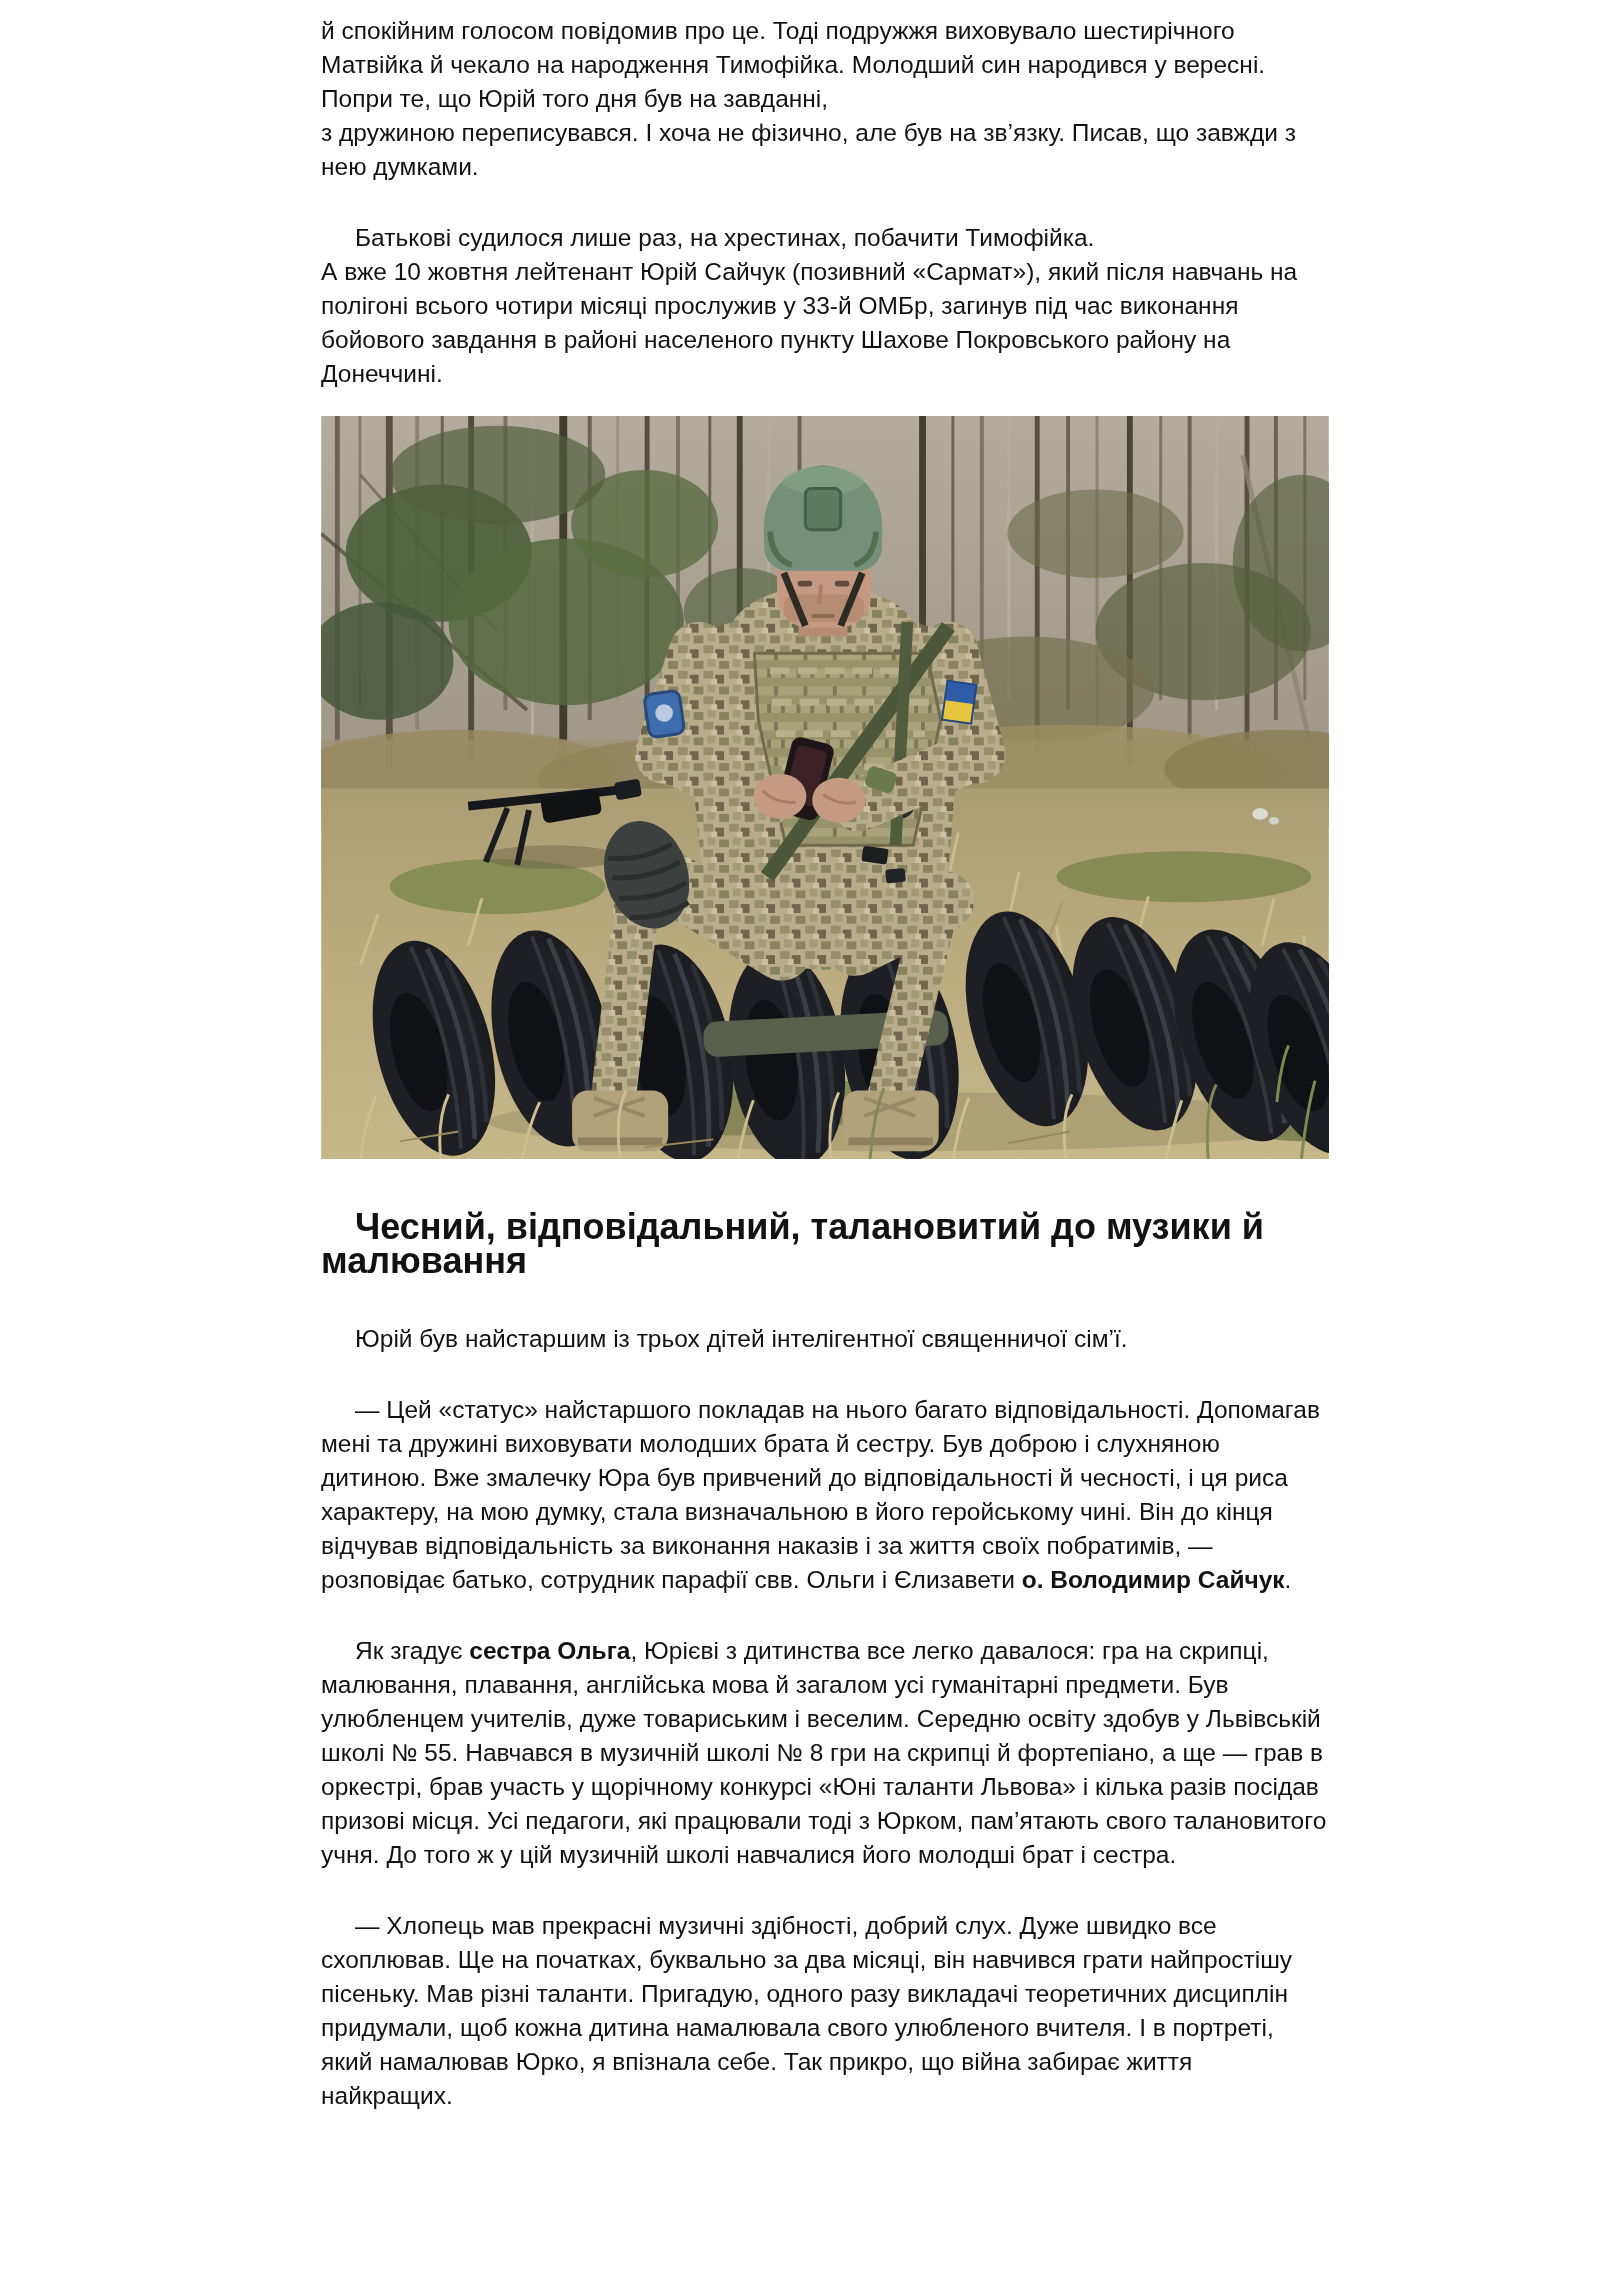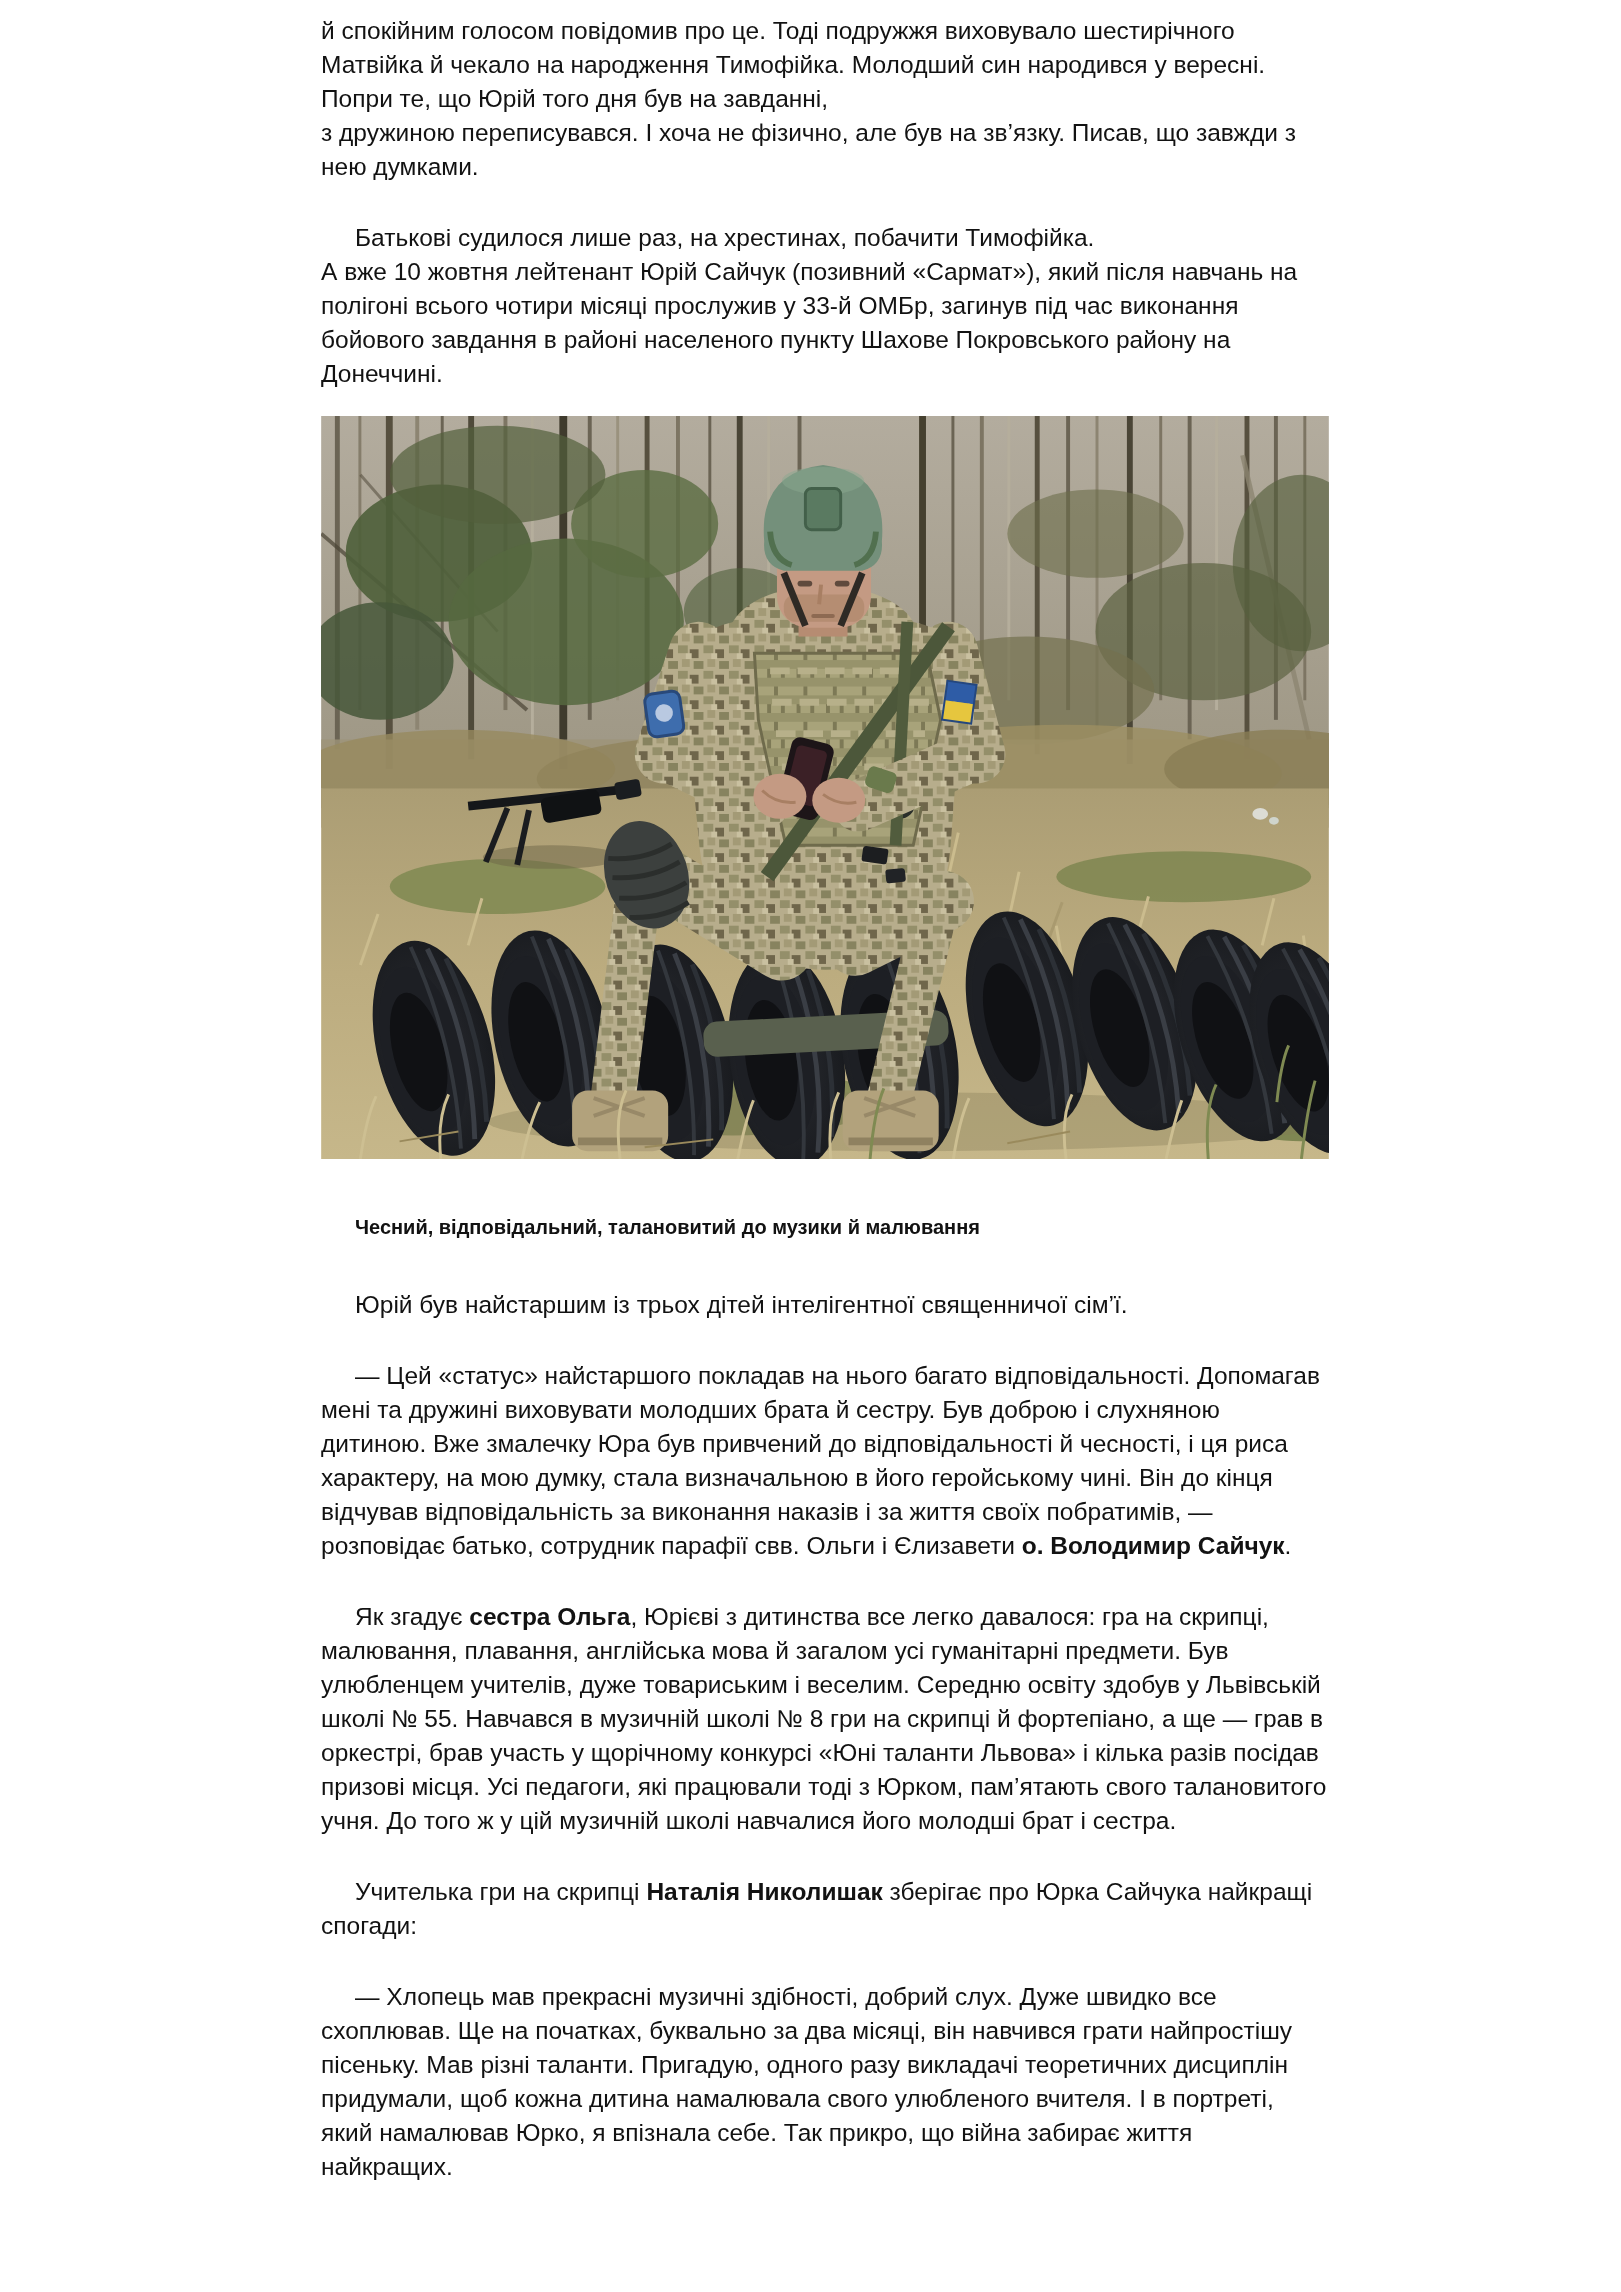--- a/index.html
+++ b/index.html
@@ -24,21 +24,21 @@
   .para {
     margin: 0 0 37px 0;
     text-indent: 34px;
     white-space: pre-line;
   }
   .para.no-indent { text-indent: 0; }
   .run-n { font-style: normal; font-weight: 400; }
   .run-b { font-weight: 700; }
   .run-i { }
   h2.heading {
-    font-size: 20px;
+    font-size: 36px;
     line-height: 34px;
     font-weight: 700;
     margin: 0 0 44px 0;
     text-indent: 34px;
   }
   figure.photo {
     margin: -11.8px 0 51px 0;
     padding: 0;
     width: 1008px;
     height: 743px;
@@ -324,18 +324,17 @@
   </figure>
 
   <h2 class="heading">Чесний, відповідальний, талановитий до музики й малювання</h2>
 
   <p class="para"><span class="run-n">Юрій був найстаршим із трьох дітей інтелігентної священничої сім’ї.</span></p>
 
   <p class="para"><span class="run-i">— Цей «статус» найстаршого покладав на нього багато відповідальності. Допомагав мені та дружині виховувати молодших брата й сестру. Був доброю і слухняною дитиною. Вже змалечку Юра був привчений до відповідальності й чесності, і ця риса характеру, на мою думку, стала визначальною в його геройському чині. Він до кінця відчував відповідальність за виконання наказів і за життя своїх побратимів,</span><span class="run-n"> — розповідає батько, сотрудник парафії свв. Ольги і Єлизавети </span><span class="run-b">о. Володимир Сайчук</span><span class="run-n">.</span></p>
 
   <p class="para"><span class="run-n">Як згадує </span><span class="run-b">сестра Ольга</span><span class="run-n">, Юрієві з дитинства все легко давалося: гра на скрипці, малювання, плавання, англійська мова й загалом усі гуманітарні предмети. Був улюбленцем учителів, дуже товариським і веселим. Середню освіту здобув у Львівській школі № 55. Навчався в музичній школі № 8 гри на скрипці й фортепіано, а ще — грав в оркестрі, брав участь у щорічному конкурсі «Юні таланти Львова» і кілька разів посідав призові місця. Усі педагоги, які працювали тоді з Юрком, пам’ятають свого талановитого учня. До того ж у цій музичній школі навчалися його молодші брат і сестра.</span></p>
 
-  <p class="para"><span class="run-n">Учителька гри на скрипці </span><span class="run-b">Наталія Николишак</span><span class="run-n"> зберігає про Юрка Сайчука найкращі спогади:</span></p>
 
   <p class="para"><span class="run-i">— Хлопець мав прекрасні музичні здібності, добрий слух. Дуже швидко все схоплював. Ще на початках, буквально за два місяці, він навчився грати найпростішу пісеньку. Мав різні таланти. Пригадую, одного разу викладачі теоретичних дисциплін придумали, щоб кожна дитина намалювала свого улюбленого вчителя. І в портреті, який намалював Юрко, я впізнала себе. Так прикро, що війна забирає життя найкращих.</span></p>
 
 </main>
 
 
 </body></html>

